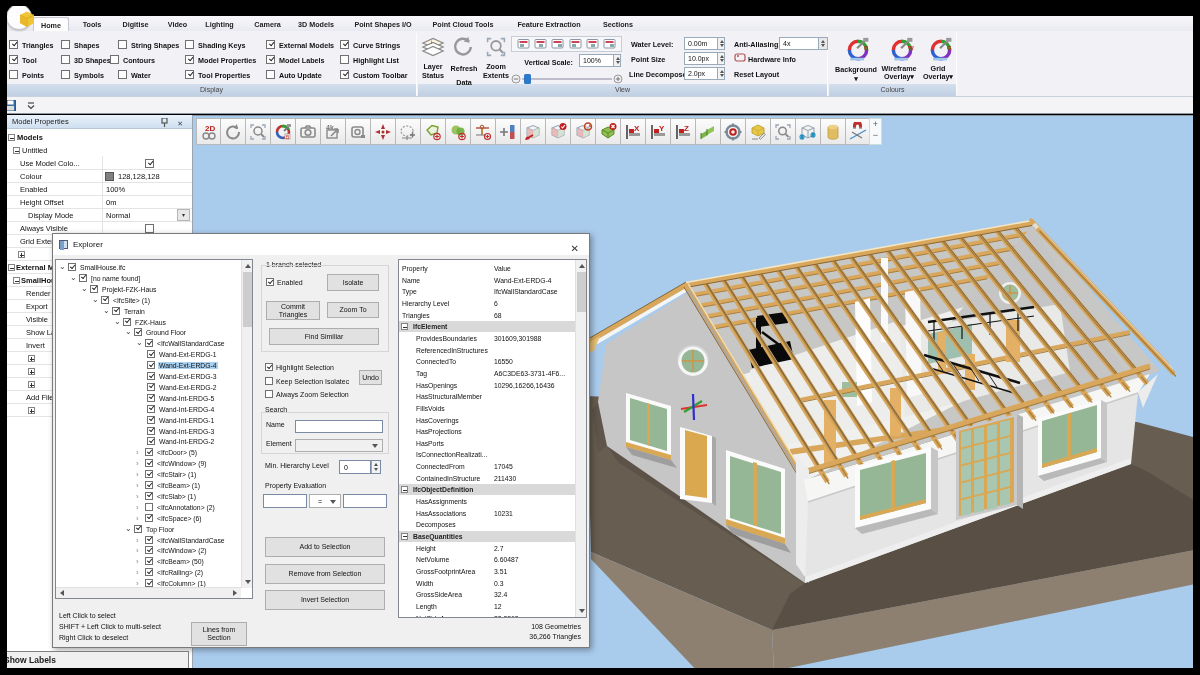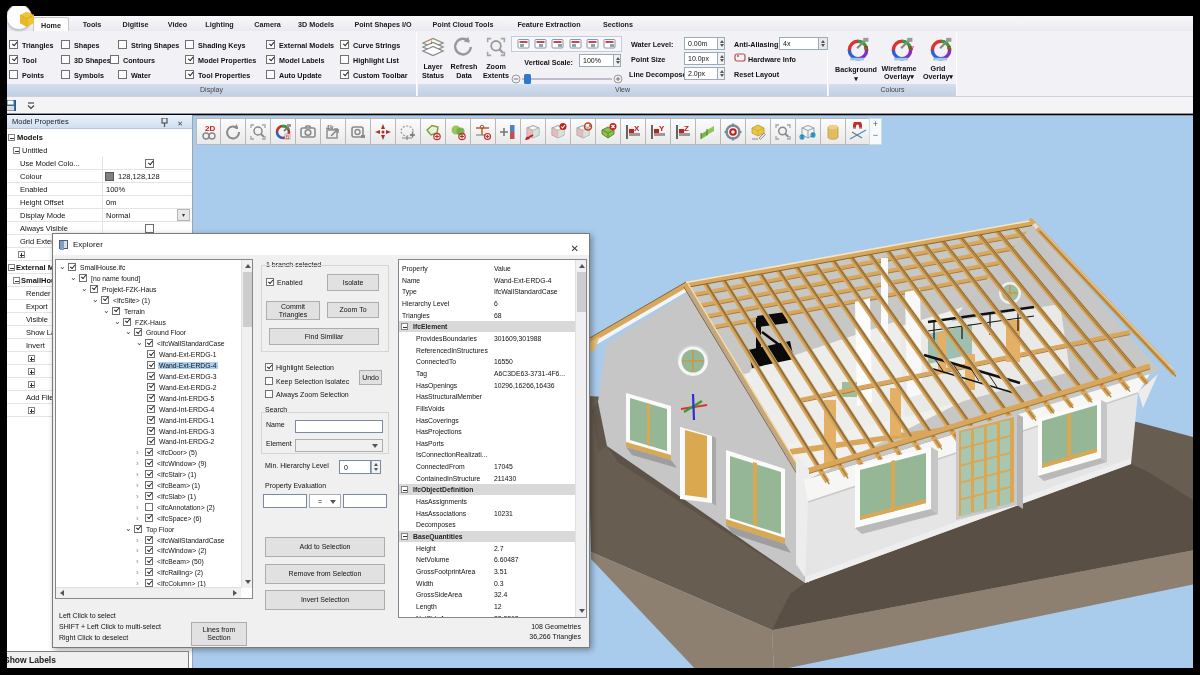--- a/index.html
+++ b/index.html
@@ -144,21 +144,21 @@
           <path d="M3,11 L13,6.5 L23,11 L13,15.5 Z" fill="#fdfdfd"></path>
           <path d="M3,15 L13,10.5 L23,15 L13,19.5 Z" fill="#fdfdfd"></path>
         </g>
       <text x="11" y="8" font-size="6" fill="#c03030" font-family="Liberation Sans">i</text>
       </svg>
     <div class="rlab" style="left:407px;top:31px;width:38px;line-height:9px">Layer<br>Status</div>
     <svg width="24" height="24" viewBox="0 0 20 20" style="position:absolute;left:444px;top:4px">
       <path d="M15,5.5 A6.5,6.5 0 1 0 16.5,10" fill="none" stroke="#999" stroke-width="2"></path>
         <path d="M14.5,1.5 L15.5,6.5 L10.5,5.5 Z" fill="#999"></path>
       </svg>
-    <div class="rlab" style="left:436px;top:31px;width:42px;line-height:9px">Refresh<br>Data</div>
+    <div class="rlab" style="left:436px;top:31px;width:42px;line-height:14px">Refresh<br>Data</div>
     <svg width="24" height="24" viewBox="0 0 20 20" style="position:absolute;left:477px;top:4px">
       <g stroke="#9aa7b4" stroke-width="1.3" fill="none">
           <path d="M3,6 V3 H6 M14,3 H17 V6 M17,14 V17 H14 M6,17 H3 V14"></path>
         </g>
         <circle cx="10" cy="9" r="4" fill="none" stroke="#999" stroke-width="1.5"></circle>
         <path d="M13,12 L16,15" stroke="#999" stroke-width="1.8"></path>
       </svg>
     <div class="rlab" style="left:468px;top:31px;width:42px;line-height:9px">Zoom<br>Extents</div>
     <div style="position:absolute;left:504px;top:5px;width:111px;height:16px;border:1px solid #c5cdd8;background:#f7f7fa;display:flex;align-items:center;justify-content:center">
         <svg width="13" height="12" viewBox="0 0 13 12" style="margin:0 2.2px">
@@ -742,21 +742,21 @@
         </div>
         <div class="lrow" style="top:54px">
           <span class="llab" style="left:13px">Enabled</span>
           <span class="vtxt">100%</span>
         </div>
         <div class="lrow" style="top:67px">
           <span class="llab" style="left:13px">Height Offset</span>
           <span class="vtxt">0m</span>
         </div>
         <div class="lrow" style="top:80px">
-          <span class="llab" style="left:13px">Display Mode</span>
+          <span class="llab" style="left:21px">Display Mode</span>
           <span class="vtxt">Normal</span>
           <span class="vdd">▾</span>
         </div>
         <div class="lrow" style="top:93px">
           <span class="llab" style="left:13px">Always Visible</span>
           <span class="vcb"></span>
         </div>
         <div class="lrow" style="top:106px">
           <span class="llab" style="left:13px">Grid Extents</span>
         </div>

